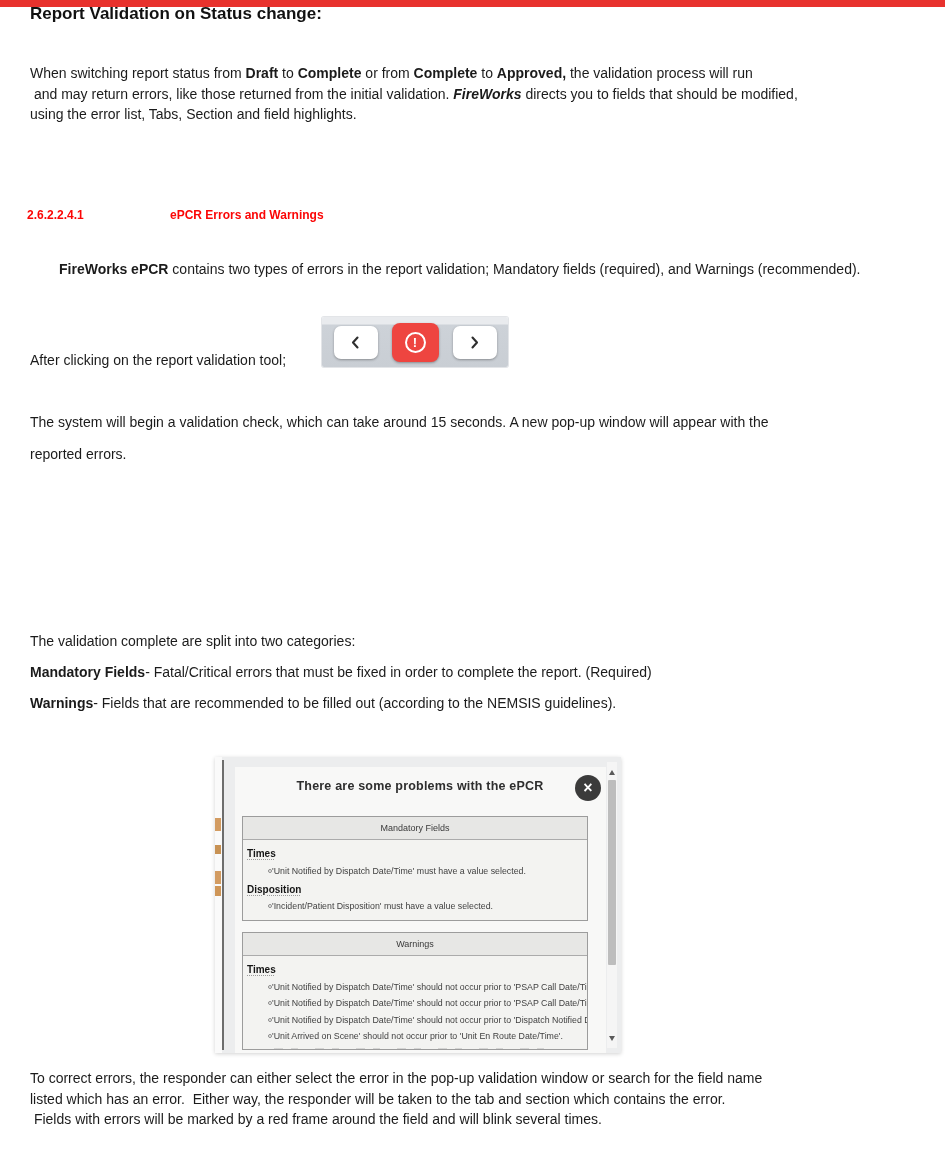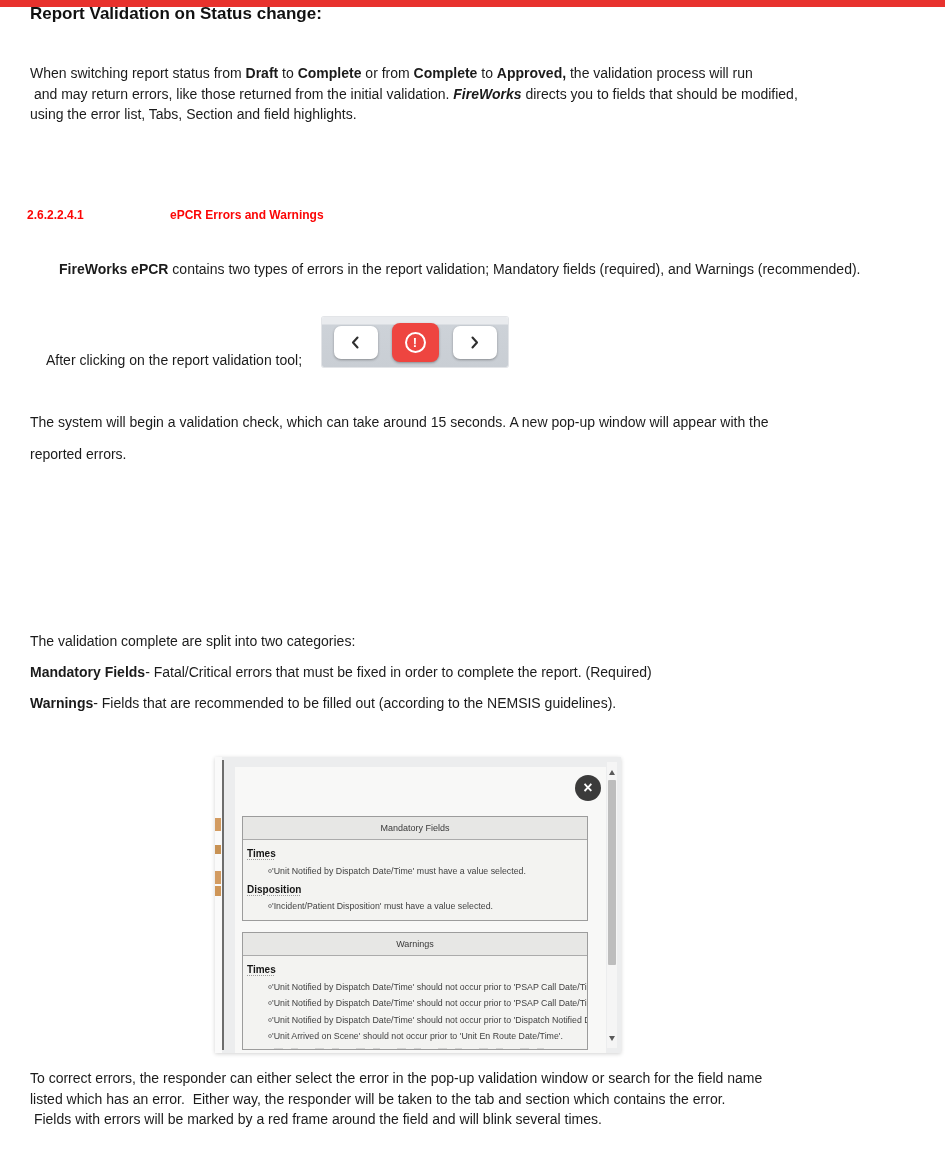--- a/index.html
+++ b/index.html
@@ -15,21 +15,21 @@
   
   .topbar{left:0;top:0;width:945px;height:7px;background:#e8322d;}
 
   
   .doc-title{left:30px;top:4px;font-size:17px;font-weight:700;color:#111;}
   .body-text{font-size:14px;line-height:20.7px;color:#1b1b1b;}
   .p1{left:30px;top:63px;width:880px;}
   .sec-heading{left:27px;top:194px;font-size:12px;font-weight:700;color:#fb0606;margin-top:14px;}
   .sec-num{display:inline-block;min-width:143px;}
   .p2{left:59px;top:259px;width:880px;}
-  .after-click{left:30px;top:350px;margin-left:16px;}
+  .after-click{left:30px;top:350px;}
   .p3a{left:30px;top:412px;}
   .p3b{left:30px;top:444px;}
   .cat1{left:30px;top:631px;}
   .cat2{left:30px;top:662px;}
   .cat3{left:30px;top:693px;}
   .closing{left:30px;top:1068px;width:890px;}
 
   
   .toolbar{
     left:322px;top:317px;width:186px;height:50px;border-radius:2px;
@@ -125,20 +125,21 @@
 
 <div class="abs shot">
   <div class="abs leftstrip"></div>
   <div class="abs frag f1"></div>
   <div class="abs frag f2"></div>
   <div class="abs frag f3"></div>
   <div class="abs frag f4"></div>
   <div class="abs vline"></div>
 
   <div class="abs dialog"></div>
+  <div class="abs dlg-title">There are some problems with the ePCR</div>
   <button class="abs close-btn">
       <span>×</span>
     </button>
 
   <div class="abs panel mandatory">
     <div class="panel-hd">Mandatory Fields</div>
     <div class="grp">Times</div>
     <div class="itm">
         <span class="dot"></span>
         <span>'Unit Notified by Dispatch Date/Time' must have a value selected.</span>

